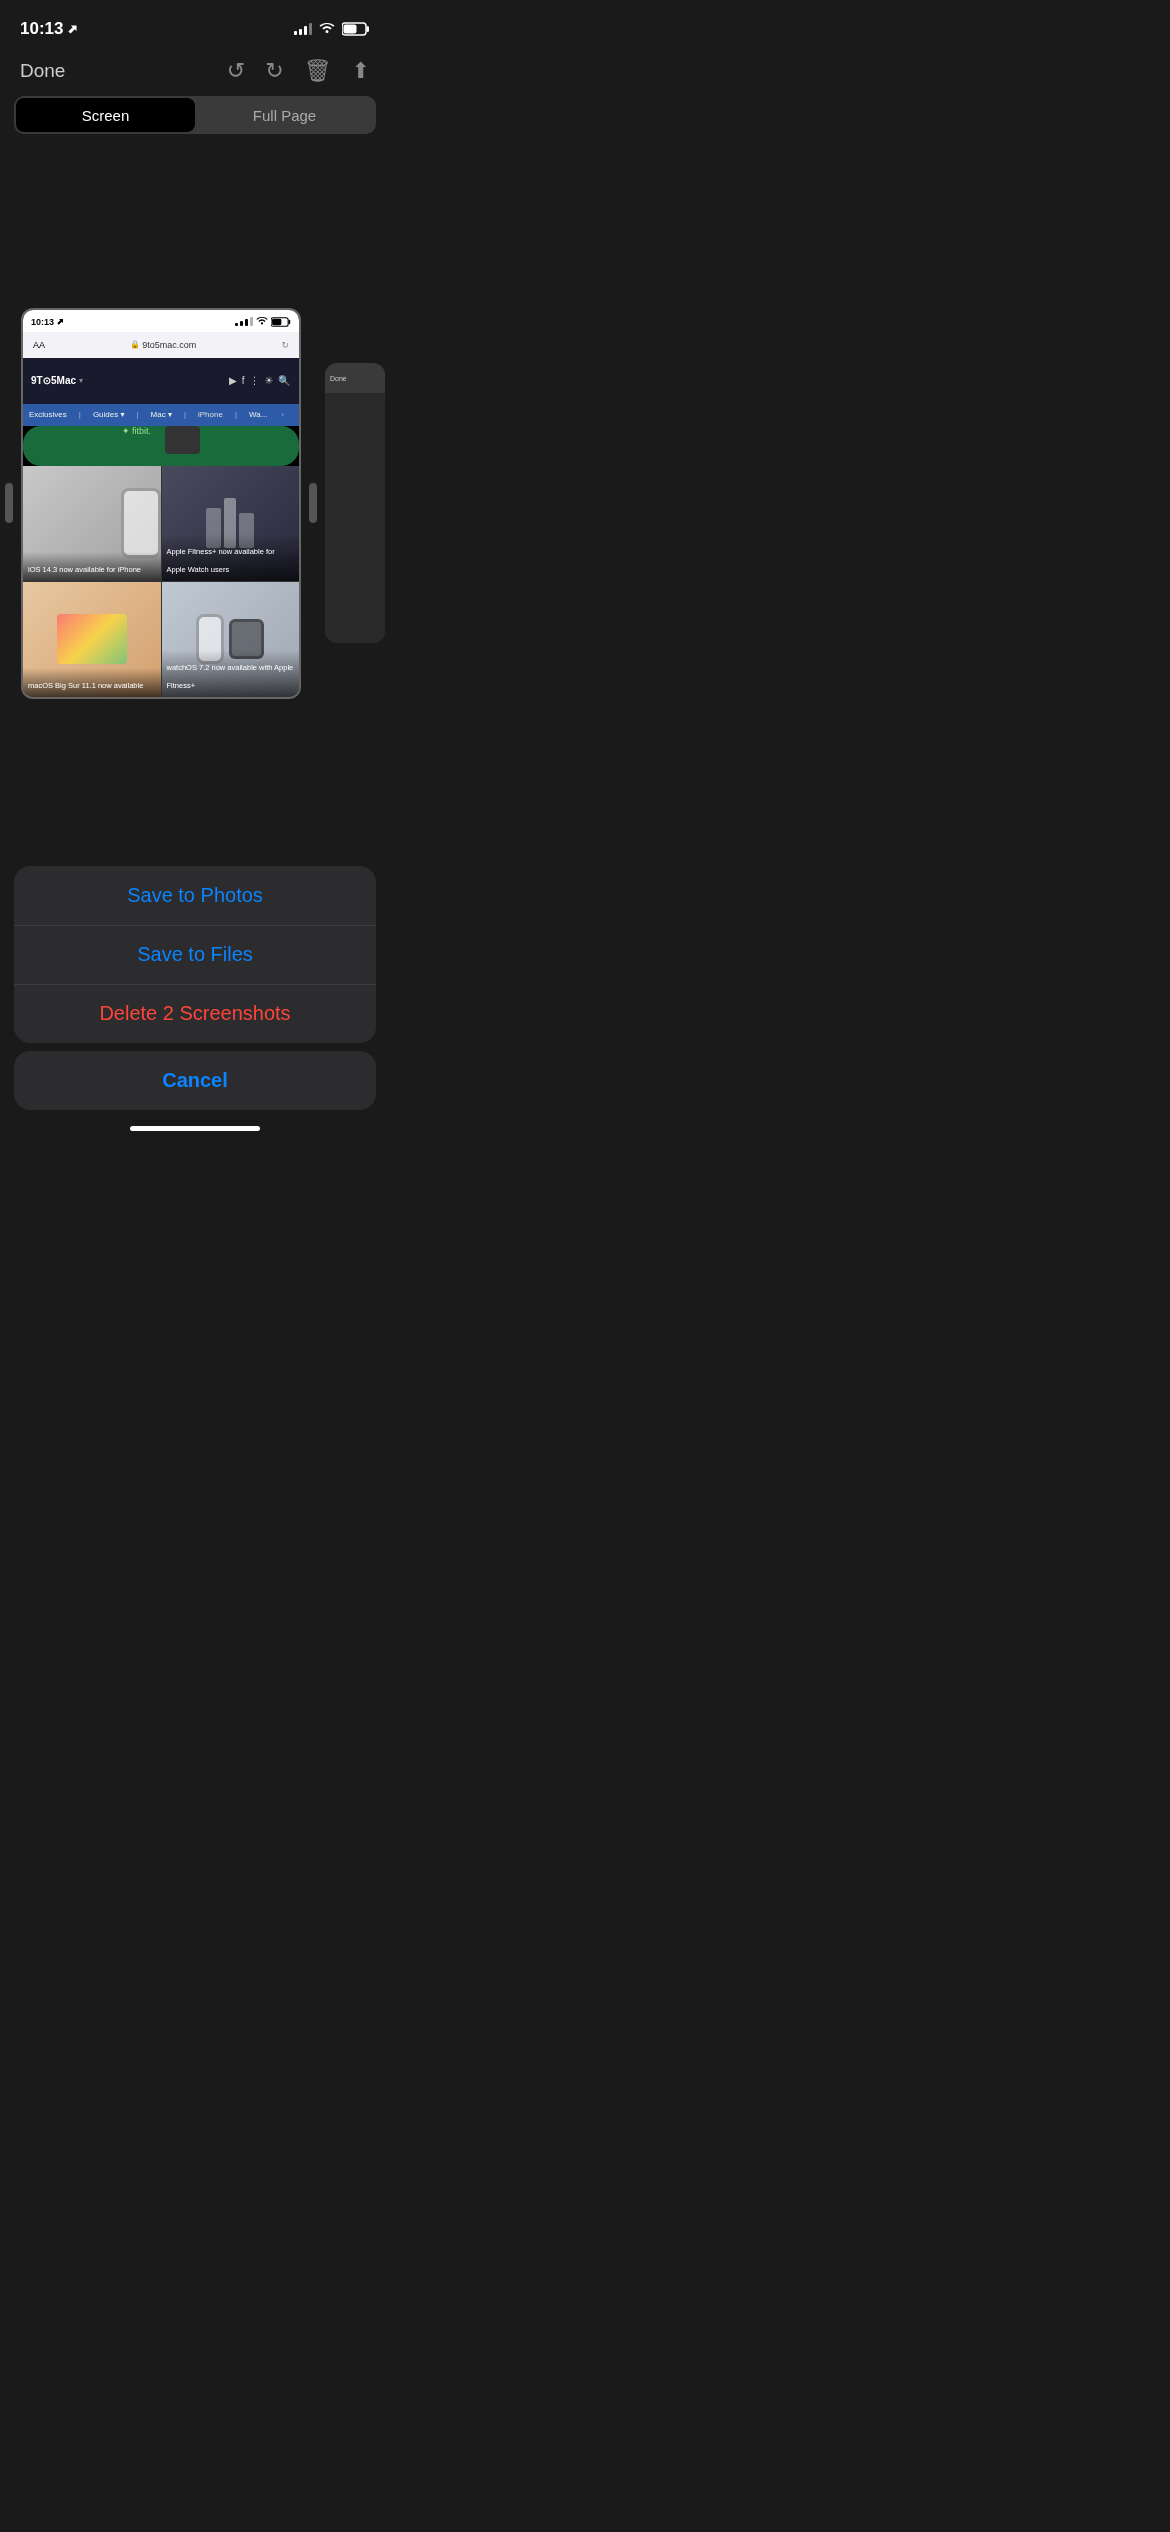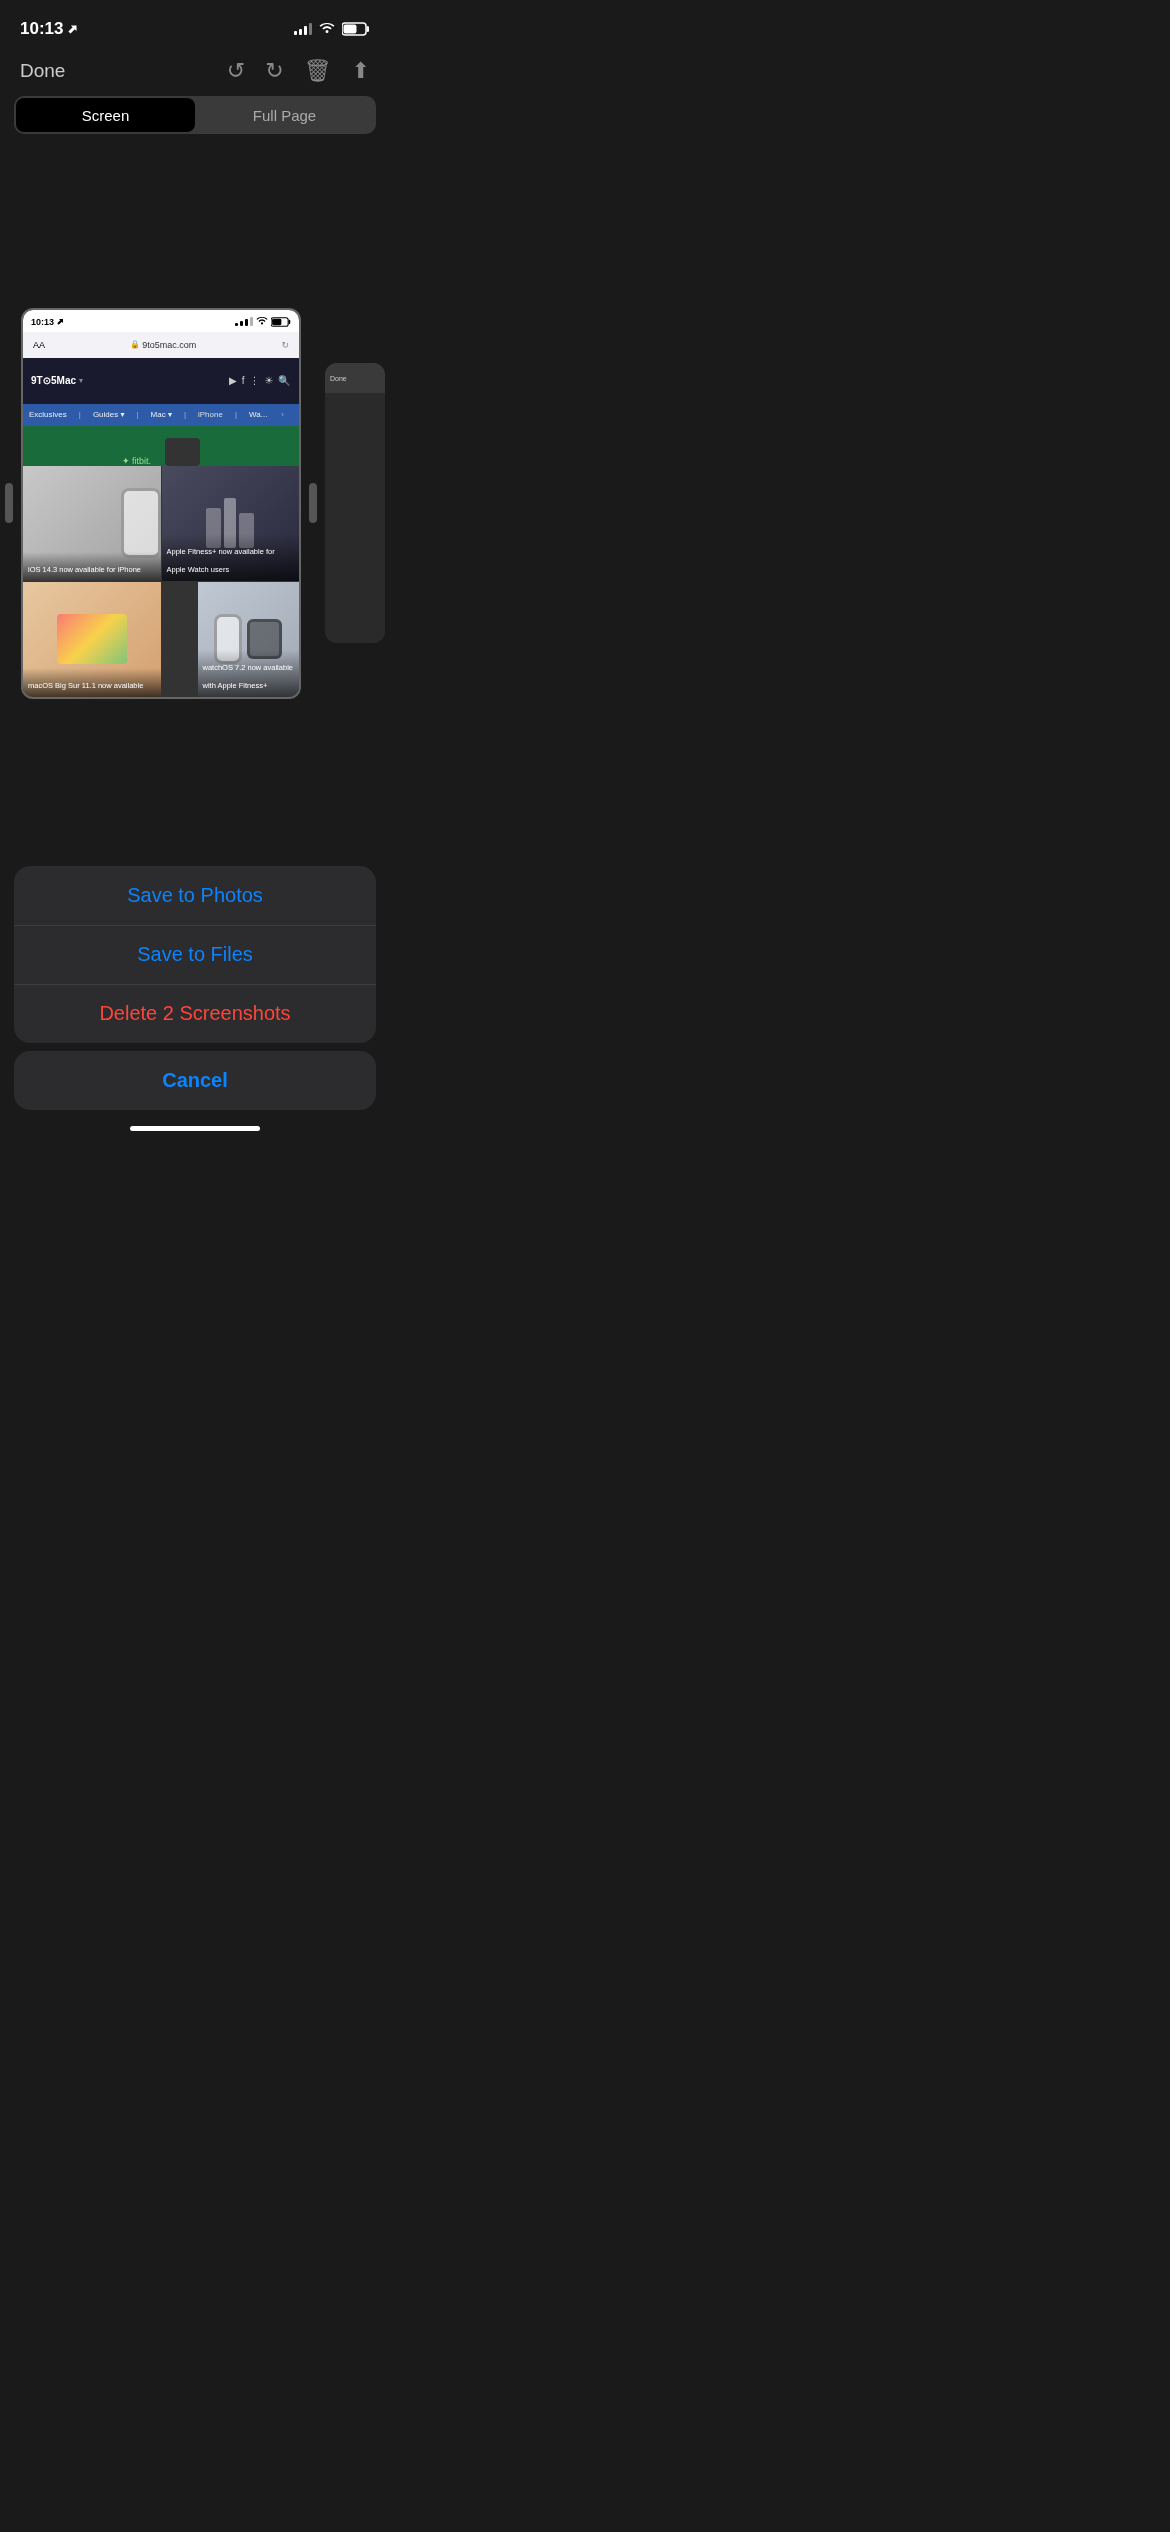--- a/index.html
+++ b/index.html
@@ -202,22 +202,23 @@
     }
     .mini-tab-sep {
       font-size: 8px;
       color: #9ab3d6;
     }
 
     .mini-ad-banner {
       background: #1a6b3c;
       height: 40px;
       display: flex;
-      align-items: flex-end;
-      justify-content: center;
+      align-items: flex-start;
+      justify-content: center;
+      border-radius: 18px;
     }
 
     .mini-articles-grid {
       display: grid;
       grid-template-columns: 1fr 1fr;
       gap: 1px;
       background: #333;
     }
     .mini-article {
       position: relative;
@@ -239,21 +240,20 @@
     .mini-article-bg3 {
       background: linear-gradient(135deg, #e8c8a0 0%, #d4a070 100%);
       display: flex;
       align-items: center;
       justify-content: center;
     }
     .mini-article-bg4 {
       background: linear-gradient(135deg, #c0c8d4 0%, #a0a8b4 100%);
       display: flex;
       justify-content: center;
-      margin-left: 36px;
     }
     .phone-shape {
       width: 40px;
       height: 70px;
       border: 3px solid rgba(0,0,0,0.3);
       border-radius: 8px;
       background: rgba(255,255,255,0.6);
     }
     .watch-shape {
       width: 35px;

